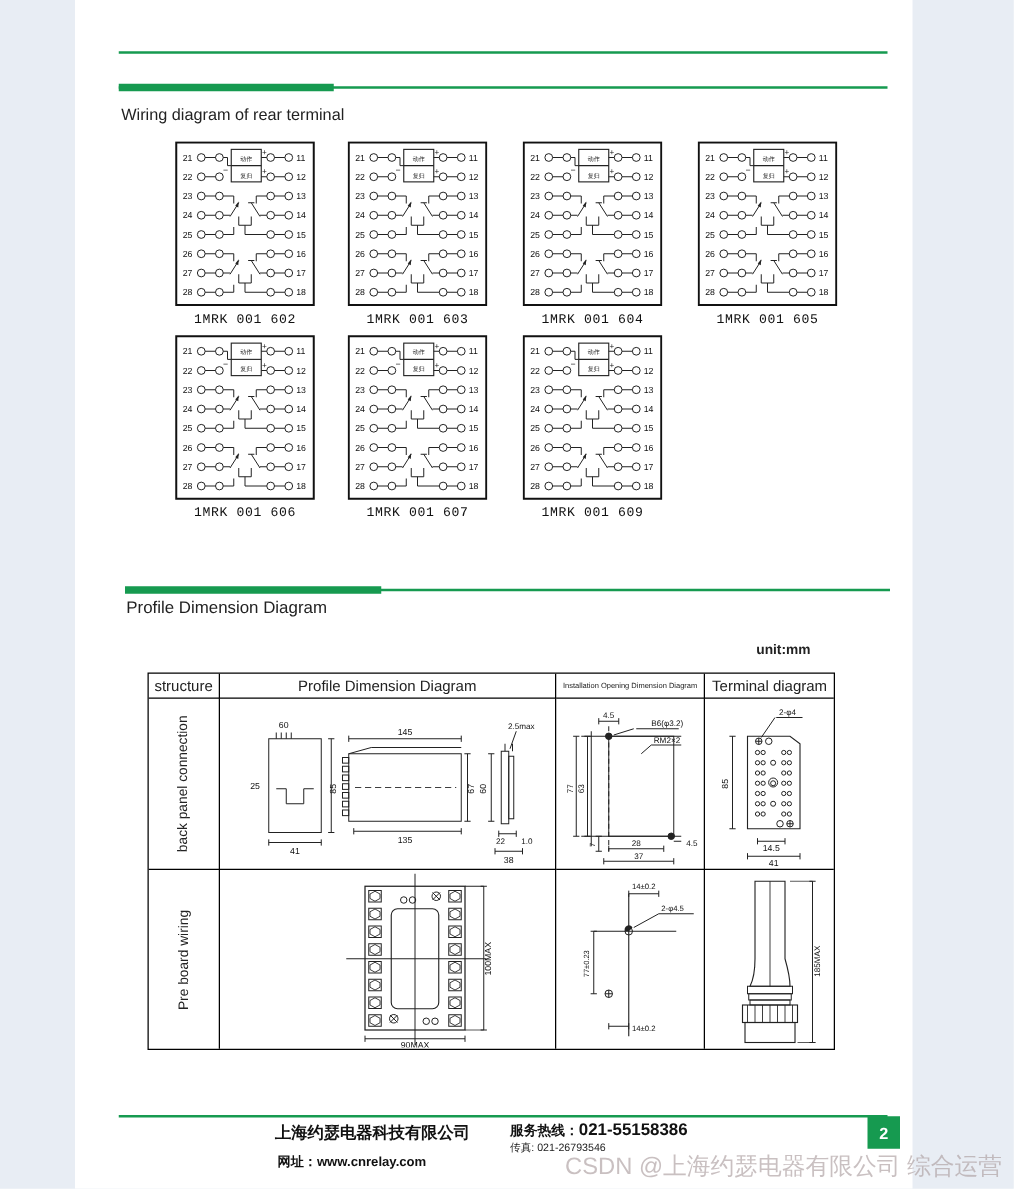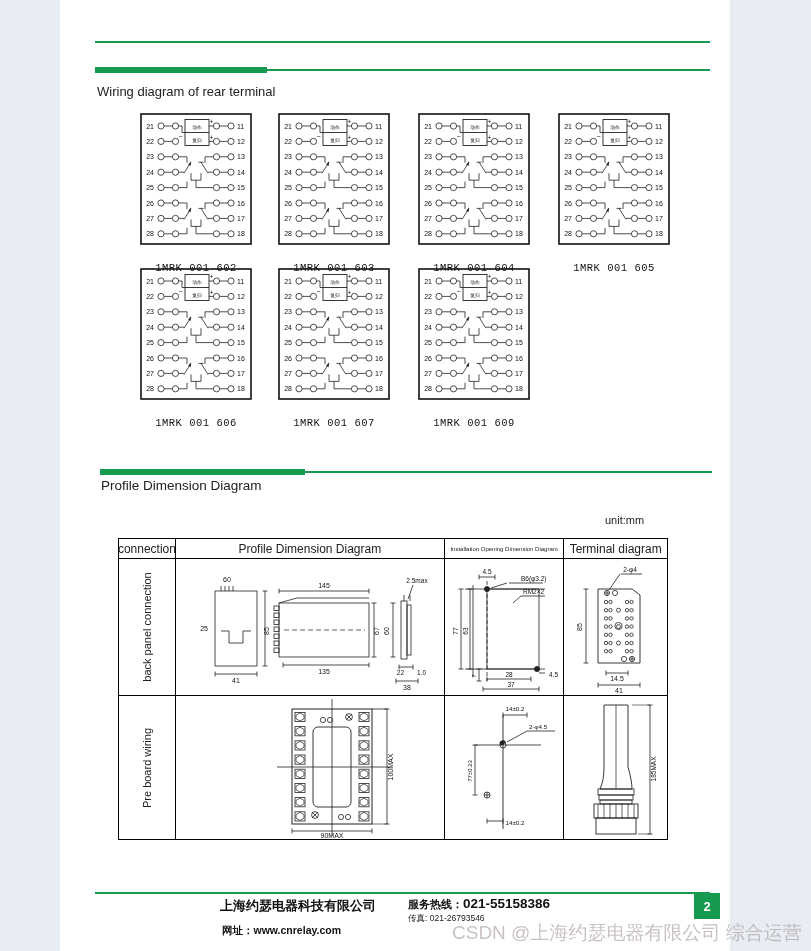--- a/index.html
+++ b/index.html
@@ -17,21 +17,21 @@
   .logo{left:484px;top:11px;display:flex;align-items:baseline;}
   .logo .en{color:#18a456;font-size:27px;font-weight:bold;font-style:italic;
             letter-spacing:1px;font-family:"Liberation Sans",sans-serif;}
   .logo .cn{color:#111;font-size:22px;font-weight:bold;margin-left:4px;}
   
   .thin{background:#169a50;height:1.6px;}
   .thick{background:#169a50;height:5.5px;}
   .sechead{font-size:13px;color:#222;}
   
   .wbox{position:absolute;width:112px;text-align:center;}
-  .wbox .wlabel{display:block;margin-top:13px;font-family:"Liberation Mono","DejaVu Sans Mono",monospace;
+  .wbox .wlabel{display:block;margin-top:0;font-family:"Liberation Mono","DejaVu Sans Mono",monospace;
                 font-size:10.5px;color:#111;letter-spacing:0.5px;white-space:nowrap;}
   svg text{font-family:"Liberation Sans",sans-serif;fill:#111;}
   
   .dimtable{left:58px;top:538px;width:550px;border:1.5px solid #000;box-sizing:border-box;}
   .trow{display:flex;}
   .tcell{border-right:1px solid #000;border-bottom:1px solid #000;box-sizing:border-box;
          display:flex;align-items:center;justify-content:center;overflow:hidden;}
   .tcell.last{border-right:none;}
   .trow.lastrow .tcell{border-bottom:none;}
   .th{font-size:12px;color:#222;}
@@ -65,25 +65,25 @@
       <div class="wbox" style="left: 358px; top: 113px;"><svg width="112" height="132" viewBox="0 0 112 132"><rect x="1" y="1" width="110" height="130" fill="none" stroke="#111" stroke-width="1.6"></rect><text x="14" y="15.6" font-size="7" text-anchor="end">21</text><circle cx="21" cy="13" r="3.1" fill="none" stroke="#222" stroke-width="0.8"></circle><line x1="24.1" y1="13" x2="32.4" y2="13" stroke="#222" stroke-width="0.8"></line><circle cx="35.5" cy="13" r="3.1" fill="none" stroke="#222" stroke-width="0.8"></circle><circle cx="76.5" cy="13" r="3.1" fill="none" stroke="#222" stroke-width="0.8"></circle><line x1="79.6" y1="13" x2="87.9" y2="13" stroke="#222" stroke-width="0.8"></line><circle cx="91" cy="13" r="3.1" fill="none" stroke="#222" stroke-width="0.8"></circle><text x="97" y="15.6" font-size="7" text-anchor="start">11</text><text x="14" y="31" font-size="7" text-anchor="end">22</text><circle cx="21" cy="28.4" r="3.1" fill="none" stroke="#222" stroke-width="0.8"></circle><line x1="24.1" y1="28.4" x2="32.4" y2="28.4" stroke="#222" stroke-width="0.8"></line><circle cx="35.5" cy="28.4" r="3.1" fill="none" stroke="#222" stroke-width="0.8"></circle><circle cx="76.5" cy="28.4" r="3.1" fill="none" stroke="#222" stroke-width="0.8"></circle><line x1="79.6" y1="28.4" x2="87.9" y2="28.4" stroke="#222" stroke-width="0.8"></line><circle cx="91" cy="28.4" r="3.1" fill="none" stroke="#222" stroke-width="0.8"></circle><text x="97" y="31" font-size="7" text-anchor="start">12</text><text x="14" y="46.4" font-size="7" text-anchor="end">23</text><circle cx="21" cy="43.8" r="3.1" fill="none" stroke="#222" stroke-width="0.8"></circle><line x1="24.1" y1="43.8" x2="32.4" y2="43.8" stroke="#222" stroke-width="0.8"></line><circle cx="35.5" cy="43.8" r="3.1" fill="none" stroke="#222" stroke-width="0.8"></circle><circle cx="76.5" cy="43.8" r="3.1" fill="none" stroke="#222" stroke-width="0.8"></circle><line x1="79.6" y1="43.8" x2="87.9" y2="43.8" stroke="#222" stroke-width="0.8"></line><circle cx="91" cy="43.8" r="3.1" fill="none" stroke="#222" stroke-width="0.8"></circle><text x="97" y="46.4" font-size="7" text-anchor="start">13</text><text x="14" y="61.800000000000004" font-size="7" text-anchor="end">24</text><circle cx="21" cy="59.2" r="3.1" fill="none" stroke="#222" stroke-width="0.8"></circle><line x1="24.1" y1="59.2" x2="32.4" y2="59.2" stroke="#222" stroke-width="0.8"></line><circle cx="35.5" cy="59.2" r="3.1" fill="none" stroke="#222" stroke-width="0.8"></circle><circle cx="76.5" cy="59.2" r="3.1" fill="none" stroke="#222" stroke-width="0.8"></circle><line x1="79.6" y1="59.2" x2="87.9" y2="59.2" stroke="#222" stroke-width="0.8"></line><circle cx="91" cy="59.2" r="3.1" fill="none" stroke="#222" stroke-width="0.8"></circle><text x="97" y="61.800000000000004" font-size="7" text-anchor="start">14</text><text x="14" y="77.19999999999999" font-size="7" text-anchor="end">25</text><circle cx="21" cy="74.6" r="3.1" fill="none" stroke="#222" stroke-width="0.8"></circle><line x1="24.1" y1="74.6" x2="32.4" y2="74.6" stroke="#222" stroke-width="0.8"></line><circle cx="35.5" cy="74.6" r="3.1" fill="none" stroke="#222" stroke-width="0.8"></circle><circle cx="76.5" cy="74.6" r="3.1" fill="none" stroke="#222" stroke-width="0.8"></circle><line x1="79.6" y1="74.6" x2="87.9" y2="74.6" stroke="#222" stroke-width="0.8"></line><circle cx="91" cy="74.6" r="3.1" fill="none" stroke="#222" stroke-width="0.8"></circle><text x="97" y="77.19999999999999" font-size="7" text-anchor="start">15</text><text x="14" y="92.6" font-size="7" text-anchor="end">26</text><circle cx="21" cy="90" r="3.1" fill="none" stroke="#222" stroke-width="0.8"></circle><line x1="24.1" y1="90" x2="32.4" y2="90" stroke="#222" stroke-width="0.8"></line><circle cx="35.5" cy="90" r="3.1" fill="none" stroke="#222" stroke-width="0.8"></circle><circle cx="76.5" cy="90" r="3.1" fill="none" stroke="#222" stroke-width="0.8"></circle><line x1="79.6" y1="90" x2="87.9" y2="90" stroke="#222" stroke-width="0.8"></line><circle cx="91" cy="90" r="3.1" fill="none" stroke="#222" stroke-width="0.8"></circle><text x="97" y="92.6" font-size="7" text-anchor="start">16</text><text x="14" y="108" font-size="7" text-anchor="end">27</text><circle cx="21" cy="105.4" r="3.1" fill="none" stroke="#222" stroke-width="0.8"></circle><line x1="24.1" y1="105.4" x2="32.4" y2="105.4" stroke="#222" stroke-width="0.8"></line><circle cx="35.5" cy="105.4" r="3.1" fill="none" stroke="#222" stroke-width="0.8"></circle><circle cx="76.5" cy="105.4" r="3.1" fill="none" stroke="#222" stroke-width="0.8"></circle><line x1="79.6" y1="105.4" x2="87.9" y2="105.4" stroke="#222" stroke-width="0.8"></line><circle cx="91" cy="105.4" r="3.1" fill="none" stroke="#222" stroke-width="0.8"></circle><text x="97" y="108" font-size="7" text-anchor="start">17</text><text x="14" y="123.39999999999999" font-size="7" text-anchor="end">28</text><circle cx="21" cy="120.8" r="3.1" fill="none" stroke="#222" stroke-width="0.8"></circle><line x1="24.1" y1="120.8" x2="32.4" y2="120.8" stroke="#222" stroke-width="0.8"></line><circle cx="35.5" cy="120.8" r="3.1" fill="none" stroke="#222" stroke-width="0.8"></circle><circle cx="76.5" cy="120.8" r="3.1" fill="none" stroke="#222" stroke-width="0.8"></circle><line x1="79.6" y1="120.8" x2="87.9" y2="120.8" stroke="#222" stroke-width="0.8"></line><circle cx="91" cy="120.8" r="3.1" fill="none" stroke="#222" stroke-width="0.8"></circle><text x="97" y="123.39999999999999" font-size="7" text-anchor="start">18</text><rect x="45" y="6.5" width="24" height="26" fill="none" stroke="#222" stroke-width="0.9"></rect><line x1="45" y1="19.5" x2="69" y2="19.5" stroke="#222" stroke-width="0.9"></line><text x="57" y="15.5" font-size="4.8" text-anchor="middle">动作</text><text x="57" y="29" font-size="4.8" text-anchor="middle">复归</text><polyline points="38.6,13 42,13 42,19.5 45,19.5" fill="none" stroke="#222" stroke-width="0.8"></polyline><text x="40.5" y="25.5" font-size="7" text-anchor="middle">−</text><text x="71.5" y="11" font-size="6.5" text-anchor="middle">+</text><text x="71.5" y="26.5" font-size="6.5" text-anchor="middle">+</text><line x1="69" y1="13" x2="73.4" y2="13" stroke="#222" stroke-width="0.8"></line><line x1="69" y1="28.4" x2="73.4" y2="28.4" stroke="#222" stroke-width="0.8"></line><line x1="38.6" y1="43.8" x2="47" y2="43.8" stroke="#222" stroke-width="0.8"></line><line x1="47" y1="43.8" x2="47" y2="49.8" stroke="#222" stroke-width="0.8"></line><line x1="73.4" y1="43.8" x2="65" y2="43.8" stroke="#222" stroke-width="0.8"></line><line x1="65" y1="43.8" x2="65" y2="49.8" stroke="#222" stroke-width="0.8"></line><line x1="38.6" y1="59.2" x2="44" y2="59.2" stroke="#222" stroke-width="0.8"></line><line x1="44" y1="60.2" x2="51" y2="49.2" stroke="#222" stroke-width="0.8"></line><polygon points="51,48.2 48.2,51.6 50.6,53" fill="#222"></polygon><line x1="73.4" y1="59.2" x2="68" y2="59.2" stroke="#222" stroke-width="0.8"></line><line x1="68" y1="60.2" x2="61" y2="49.2" stroke="#222" stroke-width="0.8"></line><line x1="58.5" y1="49.2" x2="63.5" y2="49.2" stroke="#222" stroke-width="0.8"></line>&lt;61,48.2 63.8,51.6 61.4,53olygon points="p" fill="#222"/&gt;<line x1="51" y1="60.2" x2="51" y2="67.2" stroke="#222" stroke-width="0.8"></line><line x1="61" y1="60.2" x2="61" y2="67.2" stroke="#222" stroke-width="0.8"></line><line x1="51" y1="67.2" x2="61" y2="67.2" stroke="#222" stroke-width="0.8"></line><line x1="56" y1="67.2" x2="56" y2="74.6" stroke="#222" stroke-width="0.8"></line><line x1="56" y1="74.6" x2="73.4" y2="74.6" stroke="#222" stroke-width="0.8"></line><line x1="38.6" y1="74.6" x2="47" y2="74.6" stroke="#222" stroke-width="0.8"></line><line x1="47" y1="74.6" x2="47" y2="68.6" stroke="#222" stroke-width="0.8"></line><line x1="38.6" y1="90" x2="47" y2="90" stroke="#222" stroke-width="0.8"></line><line x1="47" y1="90" x2="47" y2="96" stroke="#222" stroke-width="0.8"></line><line x1="73.4" y1="90" x2="65" y2="90" stroke="#222" stroke-width="0.8"></line><line x1="65" y1="90" x2="65" y2="96" stroke="#222" stroke-width="0.8"></line><line x1="38.6" y1="105.4" x2="44" y2="105.4" stroke="#222" stroke-width="0.8"></line><line x1="44" y1="106.4" x2="51" y2="95.4" stroke="#222" stroke-width="0.8"></line><polygon points="51,94.4 48.2,97.80000000000001 50.6,99.2" fill="#222"></polygon><line x1="73.4" y1="105.4" x2="68" y2="105.4" stroke="#222" stroke-width="0.8"></line><line x1="68" y1="106.4" x2="61" y2="95.4" stroke="#222" stroke-width="0.8"></line><line x1="58.5" y1="95.4" x2="63.5" y2="95.4" stroke="#222" stroke-width="0.8"></line>&lt;61,94.4 63.8,97.80000000000001 61.4,99.2olygon points="p" fill="#222"/&gt;<line x1="51" y1="106.4" x2="51" y2="113.4" stroke="#222" stroke-width="0.8"></line><line x1="61" y1="106.4" x2="61" y2="113.4" stroke="#222" stroke-width="0.8"></line><line x1="51" y1="113.4" x2="61" y2="113.4" stroke="#222" stroke-width="0.8"></line><line x1="56" y1="113.4" x2="56" y2="120.8" stroke="#222" stroke-width="0.8"></line><line x1="56" y1="120.8" x2="73.4" y2="120.8" stroke="#222" stroke-width="0.8"></line><line x1="38.6" y1="120.8" x2="47" y2="120.8" stroke="#222" stroke-width="0.8"></line><line x1="47" y1="120.8" x2="47" y2="114.8" stroke="#222" stroke-width="0.8"></line></svg><span class="wlabel">1MRK 001 604</span></div>
       <div class="wbox" style="left: 498px; top: 113px;"><svg width="112" height="132" viewBox="0 0 112 132"><rect x="1" y="1" width="110" height="130" fill="none" stroke="#111" stroke-width="1.6"></rect><text x="14" y="15.6" font-size="7" text-anchor="end">21</text><circle cx="21" cy="13" r="3.1" fill="none" stroke="#222" stroke-width="0.8"></circle><line x1="24.1" y1="13" x2="32.4" y2="13" stroke="#222" stroke-width="0.8"></line><circle cx="35.5" cy="13" r="3.1" fill="none" stroke="#222" stroke-width="0.8"></circle><circle cx="76.5" cy="13" r="3.1" fill="none" stroke="#222" stroke-width="0.8"></circle><line x1="79.6" y1="13" x2="87.9" y2="13" stroke="#222" stroke-width="0.8"></line><circle cx="91" cy="13" r="3.1" fill="none" stroke="#222" stroke-width="0.8"></circle><text x="97" y="15.6" font-size="7" text-anchor="start">11</text><text x="14" y="31" font-size="7" text-anchor="end">22</text><circle cx="21" cy="28.4" r="3.1" fill="none" stroke="#222" stroke-width="0.8"></circle><line x1="24.1" y1="28.4" x2="32.4" y2="28.4" stroke="#222" stroke-width="0.8"></line><circle cx="35.5" cy="28.4" r="3.1" fill="none" stroke="#222" stroke-width="0.8"></circle><circle cx="76.5" cy="28.4" r="3.1" fill="none" stroke="#222" stroke-width="0.8"></circle><line x1="79.6" y1="28.4" x2="87.9" y2="28.4" stroke="#222" stroke-width="0.8"></line><circle cx="91" cy="28.4" r="3.1" fill="none" stroke="#222" stroke-width="0.8"></circle><text x="97" y="31" font-size="7" text-anchor="start">12</text><text x="14" y="46.4" font-size="7" text-anchor="end">23</text><circle cx="21" cy="43.8" r="3.1" fill="none" stroke="#222" stroke-width="0.8"></circle><line x1="24.1" y1="43.8" x2="32.4" y2="43.8" stroke="#222" stroke-width="0.8"></line><circle cx="35.5" cy="43.8" r="3.1" fill="none" stroke="#222" stroke-width="0.8"></circle><circle cx="76.5" cy="43.8" r="3.1" fill="none" stroke="#222" stroke-width="0.8"></circle><line x1="79.6" y1="43.8" x2="87.9" y2="43.8" stroke="#222" stroke-width="0.8"></line><circle cx="91" cy="43.8" r="3.1" fill="none" stroke="#222" stroke-width="0.8"></circle><text x="97" y="46.4" font-size="7" text-anchor="start">13</text><text x="14" y="61.800000000000004" font-size="7" text-anchor="end">24</text><circle cx="21" cy="59.2" r="3.1" fill="none" stroke="#222" stroke-width="0.8"></circle><line x1="24.1" y1="59.2" x2="32.4" y2="59.2" stroke="#222" stroke-width="0.8"></line><circle cx="35.5" cy="59.2" r="3.1" fill="none" stroke="#222" stroke-width="0.8"></circle><circle cx="76.5" cy="59.2" r="3.1" fill="none" stroke="#222" stroke-width="0.8"></circle><line x1="79.6" y1="59.2" x2="87.9" y2="59.2" stroke="#222" stroke-width="0.8"></line><circle cx="91" cy="59.2" r="3.1" fill="none" stroke="#222" stroke-width="0.8"></circle><text x="97" y="61.800000000000004" font-size="7" text-anchor="start">14</text><text x="14" y="77.19999999999999" font-size="7" text-anchor="end">25</text><circle cx="21" cy="74.6" r="3.1" fill="none" stroke="#222" stroke-width="0.8"></circle><line x1="24.1" y1="74.6" x2="32.4" y2="74.6" stroke="#222" stroke-width="0.8"></line><circle cx="35.5" cy="74.6" r="3.1" fill="none" stroke="#222" stroke-width="0.8"></circle><circle cx="76.5" cy="74.6" r="3.1" fill="none" stroke="#222" stroke-width="0.8"></circle><line x1="79.6" y1="74.6" x2="87.9" y2="74.6" stroke="#222" stroke-width="0.8"></line><circle cx="91" cy="74.6" r="3.1" fill="none" stroke="#222" stroke-width="0.8"></circle><text x="97" y="77.19999999999999" font-size="7" text-anchor="start">15</text><text x="14" y="92.6" font-size="7" text-anchor="end">26</text><circle cx="21" cy="90" r="3.1" fill="none" stroke="#222" stroke-width="0.8"></circle><line x1="24.1" y1="90" x2="32.4" y2="90" stroke="#222" stroke-width="0.8"></line><circle cx="35.5" cy="90" r="3.1" fill="none" stroke="#222" stroke-width="0.8"></circle><circle cx="76.5" cy="90" r="3.1" fill="none" stroke="#222" stroke-width="0.8"></circle><line x1="79.6" y1="90" x2="87.9" y2="90" stroke="#222" stroke-width="0.8"></line><circle cx="91" cy="90" r="3.1" fill="none" stroke="#222" stroke-width="0.8"></circle><text x="97" y="92.6" font-size="7" text-anchor="start">16</text><text x="14" y="108" font-size="7" text-anchor="end">27</text><circle cx="21" cy="105.4" r="3.1" fill="none" stroke="#222" stroke-width="0.8"></circle><line x1="24.1" y1="105.4" x2="32.4" y2="105.4" stroke="#222" stroke-width="0.8"></line><circle cx="35.5" cy="105.4" r="3.1" fill="none" stroke="#222" stroke-width="0.8"></circle><circle cx="76.5" cy="105.4" r="3.1" fill="none" stroke="#222" stroke-width="0.8"></circle><line x1="79.6" y1="105.4" x2="87.9" y2="105.4" stroke="#222" stroke-width="0.8"></line><circle cx="91" cy="105.4" r="3.1" fill="none" stroke="#222" stroke-width="0.8"></circle><text x="97" y="108" font-size="7" text-anchor="start">17</text><text x="14" y="123.39999999999999" font-size="7" text-anchor="end">28</text><circle cx="21" cy="120.8" r="3.1" fill="none" stroke="#222" stroke-width="0.8"></circle><line x1="24.1" y1="120.8" x2="32.4" y2="120.8" stroke="#222" stroke-width="0.8"></line><circle cx="35.5" cy="120.8" r="3.1" fill="none" stroke="#222" stroke-width="0.8"></circle><circle cx="76.5" cy="120.8" r="3.1" fill="none" stroke="#222" stroke-width="0.8"></circle><line x1="79.6" y1="120.8" x2="87.9" y2="120.8" stroke="#222" stroke-width="0.8"></line><circle cx="91" cy="120.8" r="3.1" fill="none" stroke="#222" stroke-width="0.8"></circle><text x="97" y="123.39999999999999" font-size="7" text-anchor="start">18</text><rect x="45" y="6.5" width="24" height="26" fill="none" stroke="#222" stroke-width="0.9"></rect><line x1="45" y1="19.5" x2="69" y2="19.5" stroke="#222" stroke-width="0.9"></line><text x="57" y="15.5" font-size="4.8" text-anchor="middle">动作</text><text x="57" y="29" font-size="4.8" text-anchor="middle">复归</text><polyline points="38.6,13 42,13 42,19.5 45,19.5" fill="none" stroke="#222" stroke-width="0.8"></polyline><text x="40.5" y="25.5" font-size="7" text-anchor="middle">−</text><text x="71.5" y="11" font-size="6.5" text-anchor="middle">+</text><text x="71.5" y="26.5" font-size="6.5" text-anchor="middle">+</text><line x1="69" y1="13" x2="73.4" y2="13" stroke="#222" stroke-width="0.8"></line><line x1="69" y1="28.4" x2="73.4" y2="28.4" stroke="#222" stroke-width="0.8"></line><line x1="38.6" y1="43.8" x2="47" y2="43.8" stroke="#222" stroke-width="0.8"></line><line x1="47" y1="43.8" x2="47" y2="49.8" stroke="#222" stroke-width="0.8"></line><line x1="73.4" y1="43.8" x2="65" y2="43.8" stroke="#222" stroke-width="0.8"></line><line x1="65" y1="43.8" x2="65" y2="49.8" stroke="#222" stroke-width="0.8"></line><line x1="38.6" y1="59.2" x2="44" y2="59.2" stroke="#222" stroke-width="0.8"></line><line x1="44" y1="60.2" x2="51" y2="49.2" stroke="#222" stroke-width="0.8"></line><polygon points="51,48.2 48.2,51.6 50.6,53" fill="#222"></polygon><line x1="73.4" y1="59.2" x2="68" y2="59.2" stroke="#222" stroke-width="0.8"></line><line x1="68" y1="60.2" x2="61" y2="49.2" stroke="#222" stroke-width="0.8"></line><line x1="58.5" y1="49.2" x2="63.5" y2="49.2" stroke="#222" stroke-width="0.8"></line>&lt;61,48.2 63.8,51.6 61.4,53olygon points="p" fill="#222"/&gt;<line x1="51" y1="60.2" x2="51" y2="67.2" stroke="#222" stroke-width="0.8"></line><line x1="61" y1="60.2" x2="61" y2="67.2" stroke="#222" stroke-width="0.8"></line><line x1="51" y1="67.2" x2="61" y2="67.2" stroke="#222" stroke-width="0.8"></line><line x1="56" y1="67.2" x2="56" y2="74.6" stroke="#222" stroke-width="0.8"></line><line x1="56" y1="74.6" x2="73.4" y2="74.6" stroke="#222" stroke-width="0.8"></line><line x1="38.6" y1="74.6" x2="47" y2="74.6" stroke="#222" stroke-width="0.8"></line><line x1="47" y1="74.6" x2="47" y2="68.6" stroke="#222" stroke-width="0.8"></line><line x1="38.6" y1="90" x2="47" y2="90" stroke="#222" stroke-width="0.8"></line><line x1="47" y1="90" x2="47" y2="96" stroke="#222" stroke-width="0.8"></line><line x1="73.4" y1="90" x2="65" y2="90" stroke="#222" stroke-width="0.8"></line><line x1="65" y1="90" x2="65" y2="96" stroke="#222" stroke-width="0.8"></line><line x1="38.6" y1="105.4" x2="44" y2="105.4" stroke="#222" stroke-width="0.8"></line><line x1="44" y1="106.4" x2="51" y2="95.4" stroke="#222" stroke-width="0.8"></line><polygon points="51,94.4 48.2,97.80000000000001 50.6,99.2" fill="#222"></polygon><line x1="73.4" y1="105.4" x2="68" y2="105.4" stroke="#222" stroke-width="0.8"></line><line x1="68" y1="106.4" x2="61" y2="95.4" stroke="#222" stroke-width="0.8"></line><line x1="58.5" y1="95.4" x2="63.5" y2="95.4" stroke="#222" stroke-width="0.8"></line>&lt;61,94.4 63.8,97.80000000000001 61.4,99.2olygon points="p" fill="#222"/&gt;<line x1="51" y1="106.4" x2="51" y2="113.4" stroke="#222" stroke-width="0.8"></line><line x1="61" y1="106.4" x2="61" y2="113.4" stroke="#222" stroke-width="0.8"></line><line x1="51" y1="113.4" x2="61" y2="113.4" stroke="#222" stroke-width="0.8"></line><line x1="56" y1="113.4" x2="56" y2="120.8" stroke="#222" stroke-width="0.8"></line><line x1="56" y1="120.8" x2="73.4" y2="120.8" stroke="#222" stroke-width="0.8"></line><line x1="38.6" y1="120.8" x2="47" y2="120.8" stroke="#222" stroke-width="0.8"></line><line x1="47" y1="120.8" x2="47" y2="114.8" stroke="#222" stroke-width="0.8"></line></svg><span class="wlabel">1MRK 001 605</span></div>
       <div class="wbox" style="left: 80px; top: 268px;"><svg width="112" height="132" viewBox="0 0 112 132"><rect x="1" y="1" width="110" height="130" fill="none" stroke="#111" stroke-width="1.6"></rect><text x="14" y="15.6" font-size="7" text-anchor="end">21</text><circle cx="21" cy="13" r="3.1" fill="none" stroke="#222" stroke-width="0.8"></circle><line x1="24.1" y1="13" x2="32.4" y2="13" stroke="#222" stroke-width="0.8"></line><circle cx="35.5" cy="13" r="3.1" fill="none" stroke="#222" stroke-width="0.8"></circle><circle cx="76.5" cy="13" r="3.1" fill="none" stroke="#222" stroke-width="0.8"></circle><line x1="79.6" y1="13" x2="87.9" y2="13" stroke="#222" stroke-width="0.8"></line><circle cx="91" cy="13" r="3.1" fill="none" stroke="#222" stroke-width="0.8"></circle><text x="97" y="15.6" font-size="7" text-anchor="start">11</text><text x="14" y="31" font-size="7" text-anchor="end">22</text><circle cx="21" cy="28.4" r="3.1" fill="none" stroke="#222" stroke-width="0.8"></circle><line x1="24.1" y1="28.4" x2="32.4" y2="28.4" stroke="#222" stroke-width="0.8"></line><circle cx="35.5" cy="28.4" r="3.1" fill="none" stroke="#222" stroke-width="0.8"></circle><circle cx="76.5" cy="28.4" r="3.1" fill="none" stroke="#222" stroke-width="0.8"></circle><line x1="79.6" y1="28.4" x2="87.9" y2="28.4" stroke="#222" stroke-width="0.8"></line><circle cx="91" cy="28.4" r="3.1" fill="none" stroke="#222" stroke-width="0.8"></circle><text x="97" y="31" font-size="7" text-anchor="start">12</text><text x="14" y="46.4" font-size="7" text-anchor="end">23</text><circle cx="21" cy="43.8" r="3.1" fill="none" stroke="#222" stroke-width="0.8"></circle><line x1="24.1" y1="43.8" x2="32.4" y2="43.8" stroke="#222" stroke-width="0.8"></line><circle cx="35.5" cy="43.8" r="3.1" fill="none" stroke="#222" stroke-width="0.8"></circle><circle cx="76.5" cy="43.8" r="3.1" fill="none" stroke="#222" stroke-width="0.8"></circle><line x1="79.6" y1="43.8" x2="87.9" y2="43.8" stroke="#222" stroke-width="0.8"></line><circle cx="91" cy="43.8" r="3.1" fill="none" stroke="#222" stroke-width="0.8"></circle><text x="97" y="46.4" font-size="7" text-anchor="start">13</text><text x="14" y="61.800000000000004" font-size="7" text-anchor="end">24</text><circle cx="21" cy="59.2" r="3.1" fill="none" stroke="#222" stroke-width="0.8"></circle><line x1="24.1" y1="59.2" x2="32.4" y2="59.2" stroke="#222" stroke-width="0.8"></line><circle cx="35.5" cy="59.2" r="3.1" fill="none" stroke="#222" stroke-width="0.8"></circle><circle cx="76.5" cy="59.2" r="3.1" fill="none" stroke="#222" stroke-width="0.8"></circle><line x1="79.6" y1="59.2" x2="87.9" y2="59.2" stroke="#222" stroke-width="0.8"></line><circle cx="91" cy="59.2" r="3.1" fill="none" stroke="#222" stroke-width="0.8"></circle><text x="97" y="61.800000000000004" font-size="7" text-anchor="start">14</text><text x="14" y="77.19999999999999" font-size="7" text-anchor="end">25</text><circle cx="21" cy="74.6" r="3.1" fill="none" stroke="#222" stroke-width="0.8"></circle><line x1="24.1" y1="74.6" x2="32.4" y2="74.6" stroke="#222" stroke-width="0.8"></line><circle cx="35.5" cy="74.6" r="3.1" fill="none" stroke="#222" stroke-width="0.8"></circle><circle cx="76.5" cy="74.6" r="3.1" fill="none" stroke="#222" stroke-width="0.8"></circle><line x1="79.6" y1="74.6" x2="87.9" y2="74.6" stroke="#222" stroke-width="0.8"></line><circle cx="91" cy="74.6" r="3.1" fill="none" stroke="#222" stroke-width="0.8"></circle><text x="97" y="77.19999999999999" font-size="7" text-anchor="start">15</text><text x="14" y="92.6" font-size="7" text-anchor="end">26</text><circle cx="21" cy="90" r="3.1" fill="none" stroke="#222" stroke-width="0.8"></circle><line x1="24.1" y1="90" x2="32.4" y2="90" stroke="#222" stroke-width="0.8"></line><circle cx="35.5" cy="90" r="3.1" fill="none" stroke="#222" stroke-width="0.8"></circle><circle cx="76.5" cy="90" r="3.1" fill="none" stroke="#222" stroke-width="0.8"></circle><line x1="79.6" y1="90" x2="87.9" y2="90" stroke="#222" stroke-width="0.8"></line><circle cx="91" cy="90" r="3.1" fill="none" stroke="#222" stroke-width="0.8"></circle><text x="97" y="92.6" font-size="7" text-anchor="start">16</text><text x="14" y="108" font-size="7" text-anchor="end">27</text><circle cx="21" cy="105.4" r="3.1" fill="none" stroke="#222" stroke-width="0.8"></circle><line x1="24.1" y1="105.4" x2="32.4" y2="105.4" stroke="#222" stroke-width="0.8"></line><circle cx="35.5" cy="105.4" r="3.1" fill="none" stroke="#222" stroke-width="0.8"></circle><circle cx="76.5" cy="105.4" r="3.1" fill="none" stroke="#222" stroke-width="0.8"></circle><line x1="79.6" y1="105.4" x2="87.9" y2="105.4" stroke="#222" stroke-width="0.8"></line><circle cx="91" cy="105.4" r="3.1" fill="none" stroke="#222" stroke-width="0.8"></circle><text x="97" y="108" font-size="7" text-anchor="start">17</text><text x="14" y="123.39999999999999" font-size="7" text-anchor="end">28</text><circle cx="21" cy="120.8" r="3.1" fill="none" stroke="#222" stroke-width="0.8"></circle><line x1="24.1" y1="120.8" x2="32.4" y2="120.8" stroke="#222" stroke-width="0.8"></line><circle cx="35.5" cy="120.8" r="3.1" fill="none" stroke="#222" stroke-width="0.8"></circle><circle cx="76.5" cy="120.8" r="3.1" fill="none" stroke="#222" stroke-width="0.8"></circle><line x1="79.6" y1="120.8" x2="87.9" y2="120.8" stroke="#222" stroke-width="0.8"></line><circle cx="91" cy="120.8" r="3.1" fill="none" stroke="#222" stroke-width="0.8"></circle><text x="97" y="123.39999999999999" font-size="7" text-anchor="start">18</text><rect x="45" y="6.5" width="24" height="26" fill="none" stroke="#222" stroke-width="0.9"></rect><line x1="45" y1="19.5" x2="69" y2="19.5" stroke="#222" stroke-width="0.9"></line><text x="57" y="15.5" font-size="4.8" text-anchor="middle">动作</text><text x="57" y="29" font-size="4.8" text-anchor="middle">复归</text><polyline points="38.6,13 42,13 42,19.5 45,19.5" fill="none" stroke="#222" stroke-width="0.8"></polyline><text x="40.5" y="25.5" font-size="7" text-anchor="middle">−</text><text x="71.5" y="11" font-size="6.5" text-anchor="middle">+</text><text x="71.5" y="26.5" font-size="6.5" text-anchor="middle">+</text><line x1="69" y1="13" x2="73.4" y2="13" stroke="#222" stroke-width="0.8"></line><line x1="69" y1="28.4" x2="73.4" y2="28.4" stroke="#222" stroke-width="0.8"></line><line x1="38.6" y1="43.8" x2="47" y2="43.8" stroke="#222" stroke-width="0.8"></line><line x1="47" y1="43.8" x2="47" y2="49.8" stroke="#222" stroke-width="0.8"></line><line x1="73.4" y1="43.8" x2="65" y2="43.8" stroke="#222" stroke-width="0.8"></line><line x1="65" y1="43.8" x2="65" y2="49.8" stroke="#222" stroke-width="0.8"></line><line x1="38.6" y1="59.2" x2="44" y2="59.2" stroke="#222" stroke-width="0.8"></line><line x1="44" y1="60.2" x2="51" y2="49.2" stroke="#222" stroke-width="0.8"></line><polygon points="51,48.2 48.2,51.6 50.6,53" fill="#222"></polygon><line x1="73.4" y1="59.2" x2="68" y2="59.2" stroke="#222" stroke-width="0.8"></line><line x1="68" y1="60.2" x2="61" y2="49.2" stroke="#222" stroke-width="0.8"></line><line x1="58.5" y1="49.2" x2="63.5" y2="49.2" stroke="#222" stroke-width="0.8"></line>&lt;61,48.2 63.8,51.6 61.4,53olygon points="p" fill="#222"/&gt;<line x1="51" y1="60.2" x2="51" y2="67.2" stroke="#222" stroke-width="0.8"></line><line x1="61" y1="60.2" x2="61" y2="67.2" stroke="#222" stroke-width="0.8"></line><line x1="51" y1="67.2" x2="61" y2="67.2" stroke="#222" stroke-width="0.8"></line><line x1="56" y1="67.2" x2="56" y2="74.6" stroke="#222" stroke-width="0.8"></line><line x1="56" y1="74.6" x2="73.4" y2="74.6" stroke="#222" stroke-width="0.8"></line><line x1="38.6" y1="74.6" x2="47" y2="74.6" stroke="#222" stroke-width="0.8"></line><line x1="47" y1="74.6" x2="47" y2="68.6" stroke="#222" stroke-width="0.8"></line><line x1="38.6" y1="90" x2="47" y2="90" stroke="#222" stroke-width="0.8"></line><line x1="47" y1="90" x2="47" y2="96" stroke="#222" stroke-width="0.8"></line><line x1="73.4" y1="90" x2="65" y2="90" stroke="#222" stroke-width="0.8"></line><line x1="65" y1="90" x2="65" y2="96" stroke="#222" stroke-width="0.8"></line><line x1="38.6" y1="105.4" x2="44" y2="105.4" stroke="#222" stroke-width="0.8"></line><line x1="44" y1="106.4" x2="51" y2="95.4" stroke="#222" stroke-width="0.8"></line><polygon points="51,94.4 48.2,97.80000000000001 50.6,99.2" fill="#222"></polygon><line x1="73.4" y1="105.4" x2="68" y2="105.4" stroke="#222" stroke-width="0.8"></line><line x1="68" y1="106.4" x2="61" y2="95.4" stroke="#222" stroke-width="0.8"></line><line x1="58.5" y1="95.4" x2="63.5" y2="95.4" stroke="#222" stroke-width="0.8"></line>&lt;61,94.4 63.8,97.80000000000001 61.4,99.2olygon points="p" fill="#222"/&gt;<line x1="51" y1="106.4" x2="51" y2="113.4" stroke="#222" stroke-width="0.8"></line><line x1="61" y1="106.4" x2="61" y2="113.4" stroke="#222" stroke-width="0.8"></line><line x1="51" y1="113.4" x2="61" y2="113.4" stroke="#222" stroke-width="0.8"></line><line x1="56" y1="113.4" x2="56" y2="120.8" stroke="#222" stroke-width="0.8"></line><line x1="56" y1="120.8" x2="73.4" y2="120.8" stroke="#222" stroke-width="0.8"></line><line x1="38.6" y1="120.8" x2="47" y2="120.8" stroke="#222" stroke-width="0.8"></line><line x1="47" y1="120.8" x2="47" y2="114.8" stroke="#222" stroke-width="0.8"></line></svg><span class="wlabel">1MRK 001 606</span></div>
       <div class="wbox" style="left: 218px; top: 268px;"><svg width="112" height="132" viewBox="0 0 112 132"><rect x="1" y="1" width="110" height="130" fill="none" stroke="#111" stroke-width="1.6"></rect><text x="14" y="15.6" font-size="7" text-anchor="end">21</text><circle cx="21" cy="13" r="3.1" fill="none" stroke="#222" stroke-width="0.8"></circle><line x1="24.1" y1="13" x2="32.4" y2="13" stroke="#222" stroke-width="0.8"></line><circle cx="35.5" cy="13" r="3.1" fill="none" stroke="#222" stroke-width="0.8"></circle><circle cx="76.5" cy="13" r="3.1" fill="none" stroke="#222" stroke-width="0.8"></circle><line x1="79.6" y1="13" x2="87.9" y2="13" stroke="#222" stroke-width="0.8"></line><circle cx="91" cy="13" r="3.1" fill="none" stroke="#222" stroke-width="0.8"></circle><text x="97" y="15.6" font-size="7" text-anchor="start">11</text><text x="14" y="31" font-size="7" text-anchor="end">22</text><circle cx="21" cy="28.4" r="3.1" fill="none" stroke="#222" stroke-width="0.8"></circle><line x1="24.1" y1="28.4" x2="32.4" y2="28.4" stroke="#222" stroke-width="0.8"></line><circle cx="35.5" cy="28.4" r="3.1" fill="none" stroke="#222" stroke-width="0.8"></circle><circle cx="76.5" cy="28.4" r="3.1" fill="none" stroke="#222" stroke-width="0.8"></circle><line x1="79.6" y1="28.4" x2="87.9" y2="28.4" stroke="#222" stroke-width="0.8"></line><circle cx="91" cy="28.4" r="3.1" fill="none" stroke="#222" stroke-width="0.8"></circle><text x="97" y="31" font-size="7" text-anchor="start">12</text><text x="14" y="46.4" font-size="7" text-anchor="end">23</text><circle cx="21" cy="43.8" r="3.1" fill="none" stroke="#222" stroke-width="0.8"></circle><line x1="24.1" y1="43.8" x2="32.4" y2="43.8" stroke="#222" stroke-width="0.8"></line><circle cx="35.5" cy="43.8" r="3.1" fill="none" stroke="#222" stroke-width="0.8"></circle><circle cx="76.5" cy="43.8" r="3.1" fill="none" stroke="#222" stroke-width="0.8"></circle><line x1="79.6" y1="43.8" x2="87.9" y2="43.8" stroke="#222" stroke-width="0.8"></line><circle cx="91" cy="43.8" r="3.1" fill="none" stroke="#222" stroke-width="0.8"></circle><text x="97" y="46.4" font-size="7" text-anchor="start">13</text><text x="14" y="61.800000000000004" font-size="7" text-anchor="end">24</text><circle cx="21" cy="59.2" r="3.1" fill="none" stroke="#222" stroke-width="0.8"></circle><line x1="24.1" y1="59.2" x2="32.4" y2="59.2" stroke="#222" stroke-width="0.8"></line><circle cx="35.5" cy="59.2" r="3.1" fill="none" stroke="#222" stroke-width="0.8"></circle><circle cx="76.5" cy="59.2" r="3.1" fill="none" stroke="#222" stroke-width="0.8"></circle><line x1="79.6" y1="59.2" x2="87.9" y2="59.2" stroke="#222" stroke-width="0.8"></line><circle cx="91" cy="59.2" r="3.1" fill="none" stroke="#222" stroke-width="0.8"></circle><text x="97" y="61.800000000000004" font-size="7" text-anchor="start">14</text><text x="14" y="77.19999999999999" font-size="7" text-anchor="end">25</text><circle cx="21" cy="74.6" r="3.1" fill="none" stroke="#222" stroke-width="0.8"></circle><line x1="24.1" y1="74.6" x2="32.4" y2="74.6" stroke="#222" stroke-width="0.8"></line><circle cx="35.5" cy="74.6" r="3.1" fill="none" stroke="#222" stroke-width="0.8"></circle><circle cx="76.5" cy="74.6" r="3.1" fill="none" stroke="#222" stroke-width="0.8"></circle><line x1="79.6" y1="74.6" x2="87.9" y2="74.6" stroke="#222" stroke-width="0.8"></line><circle cx="91" cy="74.6" r="3.1" fill="none" stroke="#222" stroke-width="0.8"></circle><text x="97" y="77.19999999999999" font-size="7" text-anchor="start">15</text><text x="14" y="92.6" font-size="7" text-anchor="end">26</text><circle cx="21" cy="90" r="3.1" fill="none" stroke="#222" stroke-width="0.8"></circle><line x1="24.1" y1="90" x2="32.4" y2="90" stroke="#222" stroke-width="0.8"></line><circle cx="35.5" cy="90" r="3.1" fill="none" stroke="#222" stroke-width="0.8"></circle><circle cx="76.5" cy="90" r="3.1" fill="none" stroke="#222" stroke-width="0.8"></circle><line x1="79.6" y1="90" x2="87.9" y2="90" stroke="#222" stroke-width="0.8"></line><circle cx="91" cy="90" r="3.1" fill="none" stroke="#222" stroke-width="0.8"></circle><text x="97" y="92.6" font-size="7" text-anchor="start">16</text><text x="14" y="108" font-size="7" text-anchor="end">27</text><circle cx="21" cy="105.4" r="3.1" fill="none" stroke="#222" stroke-width="0.8"></circle><line x1="24.1" y1="105.4" x2="32.4" y2="105.4" stroke="#222" stroke-width="0.8"></line><circle cx="35.5" cy="105.4" r="3.1" fill="none" stroke="#222" stroke-width="0.8"></circle><circle cx="76.5" cy="105.4" r="3.1" fill="none" stroke="#222" stroke-width="0.8"></circle><line x1="79.6" y1="105.4" x2="87.9" y2="105.4" stroke="#222" stroke-width="0.8"></line><circle cx="91" cy="105.4" r="3.1" fill="none" stroke="#222" stroke-width="0.8"></circle><text x="97" y="108" font-size="7" text-anchor="start">17</text><text x="14" y="123.39999999999999" font-size="7" text-anchor="end">28</text><circle cx="21" cy="120.8" r="3.1" fill="none" stroke="#222" stroke-width="0.8"></circle><line x1="24.1" y1="120.8" x2="32.4" y2="120.8" stroke="#222" stroke-width="0.8"></line><circle cx="35.5" cy="120.8" r="3.1" fill="none" stroke="#222" stroke-width="0.8"></circle><circle cx="76.5" cy="120.8" r="3.1" fill="none" stroke="#222" stroke-width="0.8"></circle><line x1="79.6" y1="120.8" x2="87.9" y2="120.8" stroke="#222" stroke-width="0.8"></line><circle cx="91" cy="120.8" r="3.1" fill="none" stroke="#222" stroke-width="0.8"></circle><text x="97" y="123.39999999999999" font-size="7" text-anchor="start">18</text><rect x="45" y="6.5" width="24" height="26" fill="none" stroke="#222" stroke-width="0.9"></rect><line x1="45" y1="19.5" x2="69" y2="19.5" stroke="#222" stroke-width="0.9"></line><text x="57" y="15.5" font-size="4.8" text-anchor="middle">动作</text><text x="57" y="29" font-size="4.8" text-anchor="middle">复归</text><polyline points="38.6,13 42,13 42,19.5 45,19.5" fill="none" stroke="#222" stroke-width="0.8"></polyline><text x="40.5" y="25.5" font-size="7" text-anchor="middle">−</text><text x="71.5" y="11" font-size="6.5" text-anchor="middle">+</text><text x="71.5" y="26.5" font-size="6.5" text-anchor="middle">+</text><line x1="69" y1="13" x2="73.4" y2="13" stroke="#222" stroke-width="0.8"></line><line x1="69" y1="28.4" x2="73.4" y2="28.4" stroke="#222" stroke-width="0.8"></line><line x1="38.6" y1="43.8" x2="47" y2="43.8" stroke="#222" stroke-width="0.8"></line><line x1="47" y1="43.8" x2="47" y2="49.8" stroke="#222" stroke-width="0.8"></line><line x1="73.4" y1="43.8" x2="65" y2="43.8" stroke="#222" stroke-width="0.8"></line><line x1="65" y1="43.8" x2="65" y2="49.8" stroke="#222" stroke-width="0.8"></line><line x1="38.6" y1="59.2" x2="44" y2="59.2" stroke="#222" stroke-width="0.8"></line><line x1="44" y1="60.2" x2="51" y2="49.2" stroke="#222" stroke-width="0.8"></line><polygon points="51,48.2 48.2,51.6 50.6,53" fill="#222"></polygon><line x1="73.4" y1="59.2" x2="68" y2="59.2" stroke="#222" stroke-width="0.8"></line><line x1="68" y1="60.2" x2="61" y2="49.2" stroke="#222" stroke-width="0.8"></line><line x1="58.5" y1="49.2" x2="63.5" y2="49.2" stroke="#222" stroke-width="0.8"></line>&lt;61,48.2 63.8,51.6 61.4,53olygon points="p" fill="#222"/&gt;<line x1="51" y1="60.2" x2="51" y2="67.2" stroke="#222" stroke-width="0.8"></line><line x1="61" y1="60.2" x2="61" y2="67.2" stroke="#222" stroke-width="0.8"></line><line x1="51" y1="67.2" x2="61" y2="67.2" stroke="#222" stroke-width="0.8"></line><line x1="56" y1="67.2" x2="56" y2="74.6" stroke="#222" stroke-width="0.8"></line><line x1="56" y1="74.6" x2="73.4" y2="74.6" stroke="#222" stroke-width="0.8"></line><line x1="38.6" y1="74.6" x2="47" y2="74.6" stroke="#222" stroke-width="0.8"></line><line x1="47" y1="74.6" x2="47" y2="68.6" stroke="#222" stroke-width="0.8"></line><line x1="38.6" y1="90" x2="47" y2="90" stroke="#222" stroke-width="0.8"></line><line x1="47" y1="90" x2="47" y2="96" stroke="#222" stroke-width="0.8"></line><line x1="73.4" y1="90" x2="65" y2="90" stroke="#222" stroke-width="0.8"></line><line x1="65" y1="90" x2="65" y2="96" stroke="#222" stroke-width="0.8"></line><line x1="38.6" y1="105.4" x2="44" y2="105.4" stroke="#222" stroke-width="0.8"></line><line x1="44" y1="106.4" x2="51" y2="95.4" stroke="#222" stroke-width="0.8"></line><polygon points="51,94.4 48.2,97.80000000000001 50.6,99.2" fill="#222"></polygon><line x1="73.4" y1="105.4" x2="68" y2="105.4" stroke="#222" stroke-width="0.8"></line><line x1="68" y1="106.4" x2="61" y2="95.4" stroke="#222" stroke-width="0.8"></line><line x1="58.5" y1="95.4" x2="63.5" y2="95.4" stroke="#222" stroke-width="0.8"></line>&lt;61,94.4 63.8,97.80000000000001 61.4,99.2olygon points="p" fill="#222"/&gt;<line x1="51" y1="106.4" x2="51" y2="113.4" stroke="#222" stroke-width="0.8"></line><line x1="61" y1="106.4" x2="61" y2="113.4" stroke="#222" stroke-width="0.8"></line><line x1="51" y1="113.4" x2="61" y2="113.4" stroke="#222" stroke-width="0.8"></line><line x1="56" y1="113.4" x2="56" y2="120.8" stroke="#222" stroke-width="0.8"></line><line x1="56" y1="120.8" x2="73.4" y2="120.8" stroke="#222" stroke-width="0.8"></line><line x1="38.6" y1="120.8" x2="47" y2="120.8" stroke="#222" stroke-width="0.8"></line><line x1="47" y1="120.8" x2="47" y2="114.8" stroke="#222" stroke-width="0.8"></line></svg><span class="wlabel">1MRK 001 607</span></div>
       <div class="wbox" style="left: 358px; top: 268px;"><svg width="112" height="132" viewBox="0 0 112 132"><rect x="1" y="1" width="110" height="130" fill="none" stroke="#111" stroke-width="1.6"></rect><text x="14" y="15.6" font-size="7" text-anchor="end">21</text><circle cx="21" cy="13" r="3.1" fill="none" stroke="#222" stroke-width="0.8"></circle><line x1="24.1" y1="13" x2="32.4" y2="13" stroke="#222" stroke-width="0.8"></line><circle cx="35.5" cy="13" r="3.1" fill="none" stroke="#222" stroke-width="0.8"></circle><circle cx="76.5" cy="13" r="3.1" fill="none" stroke="#222" stroke-width="0.8"></circle><line x1="79.6" y1="13" x2="87.9" y2="13" stroke="#222" stroke-width="0.8"></line><circle cx="91" cy="13" r="3.1" fill="none" stroke="#222" stroke-width="0.8"></circle><text x="97" y="15.6" font-size="7" text-anchor="start">11</text><text x="14" y="31" font-size="7" text-anchor="end">22</text><circle cx="21" cy="28.4" r="3.1" fill="none" stroke="#222" stroke-width="0.8"></circle><line x1="24.1" y1="28.4" x2="32.4" y2="28.4" stroke="#222" stroke-width="0.8"></line><circle cx="35.5" cy="28.4" r="3.1" fill="none" stroke="#222" stroke-width="0.8"></circle><circle cx="76.5" cy="28.4" r="3.1" fill="none" stroke="#222" stroke-width="0.8"></circle><line x1="79.6" y1="28.4" x2="87.9" y2="28.4" stroke="#222" stroke-width="0.8"></line><circle cx="91" cy="28.4" r="3.1" fill="none" stroke="#222" stroke-width="0.8"></circle><text x="97" y="31" font-size="7" text-anchor="start">12</text><text x="14" y="46.4" font-size="7" text-anchor="end">23</text><circle cx="21" cy="43.8" r="3.1" fill="none" stroke="#222" stroke-width="0.8"></circle><line x1="24.1" y1="43.8" x2="32.4" y2="43.8" stroke="#222" stroke-width="0.8"></line><circle cx="35.5" cy="43.8" r="3.1" fill="none" stroke="#222" stroke-width="0.8"></circle><circle cx="76.5" cy="43.8" r="3.1" fill="none" stroke="#222" stroke-width="0.8"></circle><line x1="79.6" y1="43.8" x2="87.9" y2="43.8" stroke="#222" stroke-width="0.8"></line><circle cx="91" cy="43.8" r="3.1" fill="none" stroke="#222" stroke-width="0.8"></circle><text x="97" y="46.4" font-size="7" text-anchor="start">13</text><text x="14" y="61.800000000000004" font-size="7" text-anchor="end">24</text><circle cx="21" cy="59.2" r="3.1" fill="none" stroke="#222" stroke-width="0.8"></circle><line x1="24.1" y1="59.2" x2="32.4" y2="59.2" stroke="#222" stroke-width="0.8"></line><circle cx="35.5" cy="59.2" r="3.1" fill="none" stroke="#222" stroke-width="0.8"></circle><circle cx="76.5" cy="59.2" r="3.1" fill="none" stroke="#222" stroke-width="0.8"></circle><line x1="79.6" y1="59.2" x2="87.9" y2="59.2" stroke="#222" stroke-width="0.8"></line><circle cx="91" cy="59.2" r="3.1" fill="none" stroke="#222" stroke-width="0.8"></circle><text x="97" y="61.800000000000004" font-size="7" text-anchor="start">14</text><text x="14" y="77.19999999999999" font-size="7" text-anchor="end">25</text><circle cx="21" cy="74.6" r="3.1" fill="none" stroke="#222" stroke-width="0.8"></circle><line x1="24.1" y1="74.6" x2="32.4" y2="74.6" stroke="#222" stroke-width="0.8"></line><circle cx="35.5" cy="74.6" r="3.1" fill="none" stroke="#222" stroke-width="0.8"></circle><circle cx="76.5" cy="74.6" r="3.1" fill="none" stroke="#222" stroke-width="0.8"></circle><line x1="79.6" y1="74.6" x2="87.9" y2="74.6" stroke="#222" stroke-width="0.8"></line><circle cx="91" cy="74.6" r="3.1" fill="none" stroke="#222" stroke-width="0.8"></circle><text x="97" y="77.19999999999999" font-size="7" text-anchor="start">15</text><text x="14" y="92.6" font-size="7" text-anchor="end">26</text><circle cx="21" cy="90" r="3.1" fill="none" stroke="#222" stroke-width="0.8"></circle><line x1="24.1" y1="90" x2="32.4" y2="90" stroke="#222" stroke-width="0.8"></line><circle cx="35.5" cy="90" r="3.1" fill="none" stroke="#222" stroke-width="0.8"></circle><circle cx="76.5" cy="90" r="3.1" fill="none" stroke="#222" stroke-width="0.8"></circle><line x1="79.6" y1="90" x2="87.9" y2="90" stroke="#222" stroke-width="0.8"></line><circle cx="91" cy="90" r="3.1" fill="none" stroke="#222" stroke-width="0.8"></circle><text x="97" y="92.6" font-size="7" text-anchor="start">16</text><text x="14" y="108" font-size="7" text-anchor="end">27</text><circle cx="21" cy="105.4" r="3.1" fill="none" stroke="#222" stroke-width="0.8"></circle><line x1="24.1" y1="105.4" x2="32.4" y2="105.4" stroke="#222" stroke-width="0.8"></line><circle cx="35.5" cy="105.4" r="3.1" fill="none" stroke="#222" stroke-width="0.8"></circle><circle cx="76.5" cy="105.4" r="3.1" fill="none" stroke="#222" stroke-width="0.8"></circle><line x1="79.6" y1="105.4" x2="87.9" y2="105.4" stroke="#222" stroke-width="0.8"></line><circle cx="91" cy="105.4" r="3.1" fill="none" stroke="#222" stroke-width="0.8"></circle><text x="97" y="108" font-size="7" text-anchor="start">17</text><text x="14" y="123.39999999999999" font-size="7" text-anchor="end">28</text><circle cx="21" cy="120.8" r="3.1" fill="none" stroke="#222" stroke-width="0.8"></circle><line x1="24.1" y1="120.8" x2="32.4" y2="120.8" stroke="#222" stroke-width="0.8"></line><circle cx="35.5" cy="120.8" r="3.1" fill="none" stroke="#222" stroke-width="0.8"></circle><circle cx="76.5" cy="120.8" r="3.1" fill="none" stroke="#222" stroke-width="0.8"></circle><line x1="79.6" y1="120.8" x2="87.9" y2="120.8" stroke="#222" stroke-width="0.8"></line><circle cx="91" cy="120.8" r="3.1" fill="none" stroke="#222" stroke-width="0.8"></circle><text x="97" y="123.39999999999999" font-size="7" text-anchor="start">18</text><rect x="45" y="6.5" width="24" height="26" fill="none" stroke="#222" stroke-width="0.9"></rect><line x1="45" y1="19.5" x2="69" y2="19.5" stroke="#222" stroke-width="0.9"></line><text x="57" y="15.5" font-size="4.8" text-anchor="middle">动作</text><text x="57" y="29" font-size="4.8" text-anchor="middle">复归</text><polyline points="38.6,13 42,13 42,19.5 45,19.5" fill="none" stroke="#222" stroke-width="0.8"></polyline><text x="40.5" y="25.5" font-size="7" text-anchor="middle">−</text><text x="71.5" y="11" font-size="6.5" text-anchor="middle">+</text><text x="71.5" y="26.5" font-size="6.5" text-anchor="middle">+</text><line x1="69" y1="13" x2="73.4" y2="13" stroke="#222" stroke-width="0.8"></line><line x1="69" y1="28.4" x2="73.4" y2="28.4" stroke="#222" stroke-width="0.8"></line><line x1="38.6" y1="43.8" x2="47" y2="43.8" stroke="#222" stroke-width="0.8"></line><line x1="47" y1="43.8" x2="47" y2="49.8" stroke="#222" stroke-width="0.8"></line><line x1="73.4" y1="43.8" x2="65" y2="43.8" stroke="#222" stroke-width="0.8"></line><line x1="65" y1="43.8" x2="65" y2="49.8" stroke="#222" stroke-width="0.8"></line><line x1="38.6" y1="59.2" x2="44" y2="59.2" stroke="#222" stroke-width="0.8"></line><line x1="44" y1="60.2" x2="51" y2="49.2" stroke="#222" stroke-width="0.8"></line><polygon points="51,48.2 48.2,51.6 50.6,53" fill="#222"></polygon><line x1="73.4" y1="59.2" x2="68" y2="59.2" stroke="#222" stroke-width="0.8"></line><line x1="68" y1="60.2" x2="61" y2="49.2" stroke="#222" stroke-width="0.8"></line><line x1="58.5" y1="49.2" x2="63.5" y2="49.2" stroke="#222" stroke-width="0.8"></line>&lt;61,48.2 63.8,51.6 61.4,53olygon points="p" fill="#222"/&gt;<line x1="51" y1="60.2" x2="51" y2="67.2" stroke="#222" stroke-width="0.8"></line><line x1="61" y1="60.2" x2="61" y2="67.2" stroke="#222" stroke-width="0.8"></line><line x1="51" y1="67.2" x2="61" y2="67.2" stroke="#222" stroke-width="0.8"></line><line x1="56" y1="67.2" x2="56" y2="74.6" stroke="#222" stroke-width="0.8"></line><line x1="56" y1="74.6" x2="73.4" y2="74.6" stroke="#222" stroke-width="0.8"></line><line x1="38.6" y1="74.6" x2="47" y2="74.6" stroke="#222" stroke-width="0.8"></line><line x1="47" y1="74.6" x2="47" y2="68.6" stroke="#222" stroke-width="0.8"></line><line x1="38.6" y1="90" x2="47" y2="90" stroke="#222" stroke-width="0.8"></line><line x1="47" y1="90" x2="47" y2="96" stroke="#222" stroke-width="0.8"></line><line x1="73.4" y1="90" x2="65" y2="90" stroke="#222" stroke-width="0.8"></line><line x1="65" y1="90" x2="65" y2="96" stroke="#222" stroke-width="0.8"></line><line x1="38.6" y1="105.4" x2="44" y2="105.4" stroke="#222" stroke-width="0.8"></line><line x1="44" y1="106.4" x2="51" y2="95.4" stroke="#222" stroke-width="0.8"></line><polygon points="51,94.4 48.2,97.80000000000001 50.6,99.2" fill="#222"></polygon><line x1="73.4" y1="105.4" x2="68" y2="105.4" stroke="#222" stroke-width="0.8"></line><line x1="68" y1="106.4" x2="61" y2="95.4" stroke="#222" stroke-width="0.8"></line><line x1="58.5" y1="95.4" x2="63.5" y2="95.4" stroke="#222" stroke-width="0.8"></line>&lt;61,94.4 63.8,97.80000000000001 61.4,99.2olygon points="p" fill="#222"/&gt;<line x1="51" y1="106.4" x2="51" y2="113.4" stroke="#222" stroke-width="0.8"></line><line x1="61" y1="106.4" x2="61" y2="113.4" stroke="#222" stroke-width="0.8"></line><line x1="51" y1="113.4" x2="61" y2="113.4" stroke="#222" stroke-width="0.8"></line><line x1="56" y1="113.4" x2="56" y2="120.8" stroke="#222" stroke-width="0.8"></line><line x1="56" y1="120.8" x2="73.4" y2="120.8" stroke="#222" stroke-width="0.8"></line><line x1="38.6" y1="120.8" x2="47" y2="120.8" stroke="#222" stroke-width="0.8"></line><line x1="47" y1="120.8" x2="47" y2="114.8" stroke="#222" stroke-width="0.8"></line></svg><span class="wlabel">1MRK 001 609</span></div>
     </div>
 
   <div class="abs thin" style="left:40px;top:471px;width:612px;"></div>
   <div class="abs thick" style="left:40px;top:469px;width:205px;"></div>
   <div class="abs sechead" style="left:41px;top:478px;font-size:13.5px;">Profile Dimension Diagram</div>
-  <div class="abs" style="left:545px;top:514px;font-size:11px;color:#222;">unit:mm</div>
+  <div class="abs" style="left:545px;top:514px;font-size:11px;color:#222;font-weight:bold;">unit:mm</div>
 
   <div class="abs dimtable">
     <div class="trow" style="height:20px;">
-      <div class="tcell th" style="width:57px;">connection</div>
+      <div class="tcell th" style="width:57px;">structure</div>
       <div class="tcell th" style="width:270px;">Profile Dimension Diagram</div>
       <div class="tcell th small" style="width:120px;">Installation Opening Dimension Diagram</div>
       <div class="tcell th last" style="width:103px;">Terminal diagram</div>
     </div>
     <div class="trow" style="height:137px;">
       <div class="tcell" style="width:57px;">
         <span class="verttext">back panel connection</span>
       </div>
       <div class="tcell" style="width:270px;">
         <svg id="svg-prof-0" width="266" height="133" viewBox="0 0 266 133">

